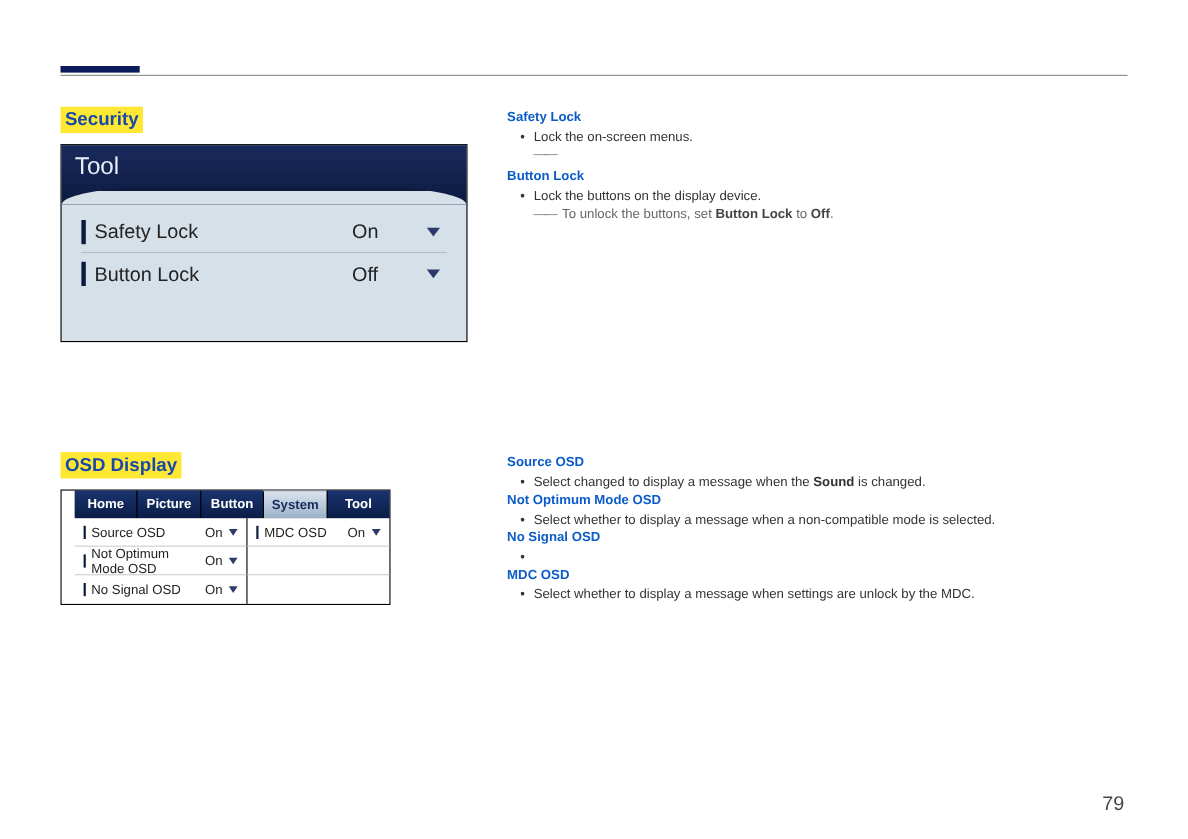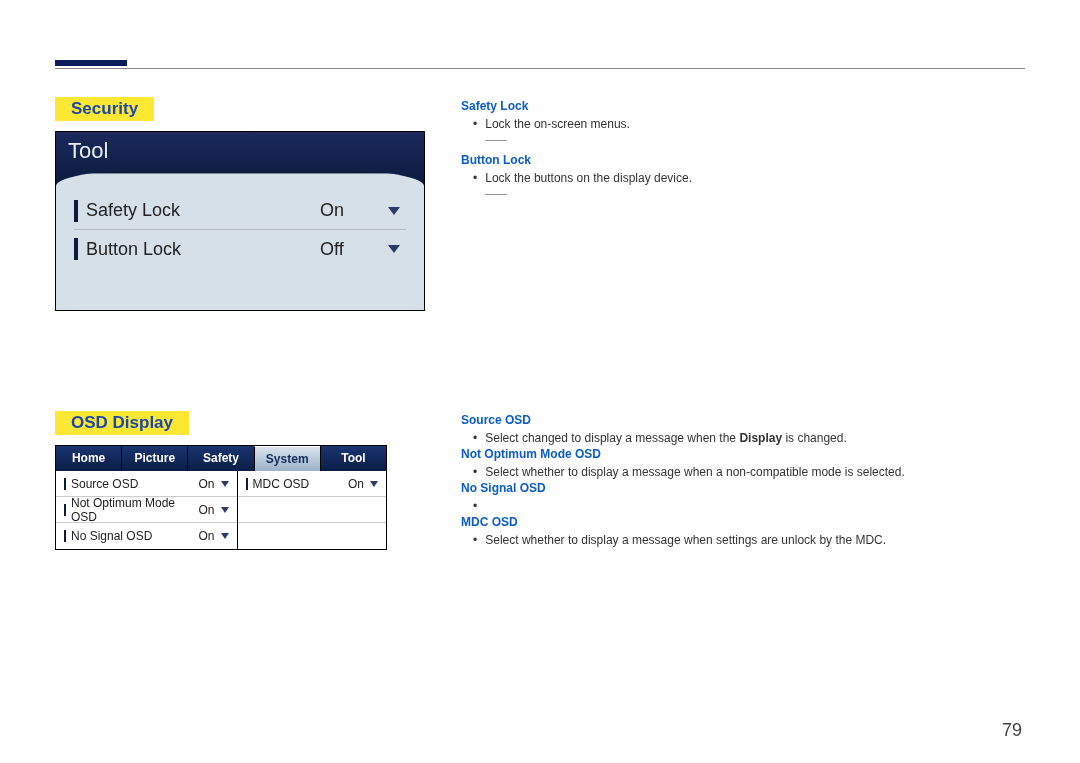--- a/index.html
+++ b/index.html
@@ -28,21 +28,21 @@
   .row { display: flex; gap: 36px; }
   .left-col { width: 370px; flex-shrink: 0; }
   .right-col { flex: 1; font-size: 12px; color: #444; }
 
   .section-title {
     display: inline-block;
     background: #ffe834;
     color: #1849a9;
     font-weight: 600;
     font-size: 17px;
-    padding: 2px 16px;
+    padding: 2px 4px;
     margin-bottom: 10px;
   }
 
   
   .tool-panel {
     width: 370px;
     border: 1px solid #000;
     background: #d6e0e8;
   }
   .tool-head {
@@ -72,24 +72,25 @@
     width:4px; height:22px; background:#0c1a3e; margin-right:8px;
   }
   .tool-label { flex:1; font-size:18px; color:#222; }
   .tool-value { width:60px; text-align:left; font-size:18px; color:#222; }
   .tool-caret {
     width:0;height:0;border-left:6px solid transparent;border-right:6px solid transparent;border-top:8px solid #2a3a6a;margin-left:8px;margin-right:6px;
   }
 
   
   .osd-panel{
-    width:332px;
+    width:300px;
     border:1px solid #000;
     font-size:12px;
     background:#fff;
+    padding-left:12px;
   }
   .osd-tabs{ display:flex; background:linear-gradient(to bottom,#0a1d46,#0a1d46); }
   .osd-tab{
     flex:1;
     color:#fff;
     text-align:center;
     padding:5px 0;
     background:linear-gradient(to bottom,#1a3470,#0a1d46);
     border-left:1px solid #000;
     font-weight:600;
@@ -170,34 +171,37 @@
       <div class="note">
         <span class="dash">――</span>
       </div>
       <div class="sub-head">Button Lock</div>
       <div class="bullet">
           <span class="dot">•</span>
           <span>Lock the buttons on the display device.</span>
         </div>
       <div class="note">
         <span class="dash">――</span>
+        <span>
+          <span>To unlock the buttons, set </span><b>Button Lock</b><span> to </span><b>Off</b><span>.</span>
+        </span>
       </div>
     </div>
   </div>
 
   <div class="gap-block"></div>
 
   <div class="row">
     <div class="left-col">
       <div class="section-title">OSD Display</div>
       <div class="osd-panel">
         <div class="osd-tabs">
           <div class="osd-tab">Home</div>
           <div class="osd-tab">Picture</div>
-          <div class="osd-tab">Safety</div>
+          <div class="osd-tab">Button</div>
           <div class="osd-tab active">System</div>
           <div class="osd-tab">Tool</div>
         </div>
         <div class="osd-body">
           <div class="osd-colA">
             <div class="osd-rowh">
               <div class="osd-mini-bar"></div>
               <div class="osd-item-label">Source OSD</div>
               <div class="osd-item-val">On</div>
               <div class="osd-mini-caret"></div>
@@ -226,21 +230,21 @@
             <div class="osd-rowh"></div>
           </div>
         </div>
       </div>
     </div>
 
     <div class="right-col">
       <div class="sub-head">Source OSD</div>
       <div class="bullet">
           <span class="dot">•</span>
-        <span><span>Select changed to display a message when the </span><b>Display</b><span> is changed.</span></span>
+        <span><span>Select changed to display a message when the </span><b>Sound</b><span> is changed.</span></span>
       </div>
       <div class="sub-head">Not Optimum Mode OSD</div>
       <div class="bullet">
           <span class="dot">•</span>
           <span>Select whether to display a message when a non-compatible mode is selected.</span>
         </div>
       <div class="sub-head">No Signal OSD</div>
       <div class="bullet">
           <span class="dot">•</span>
         </div>

